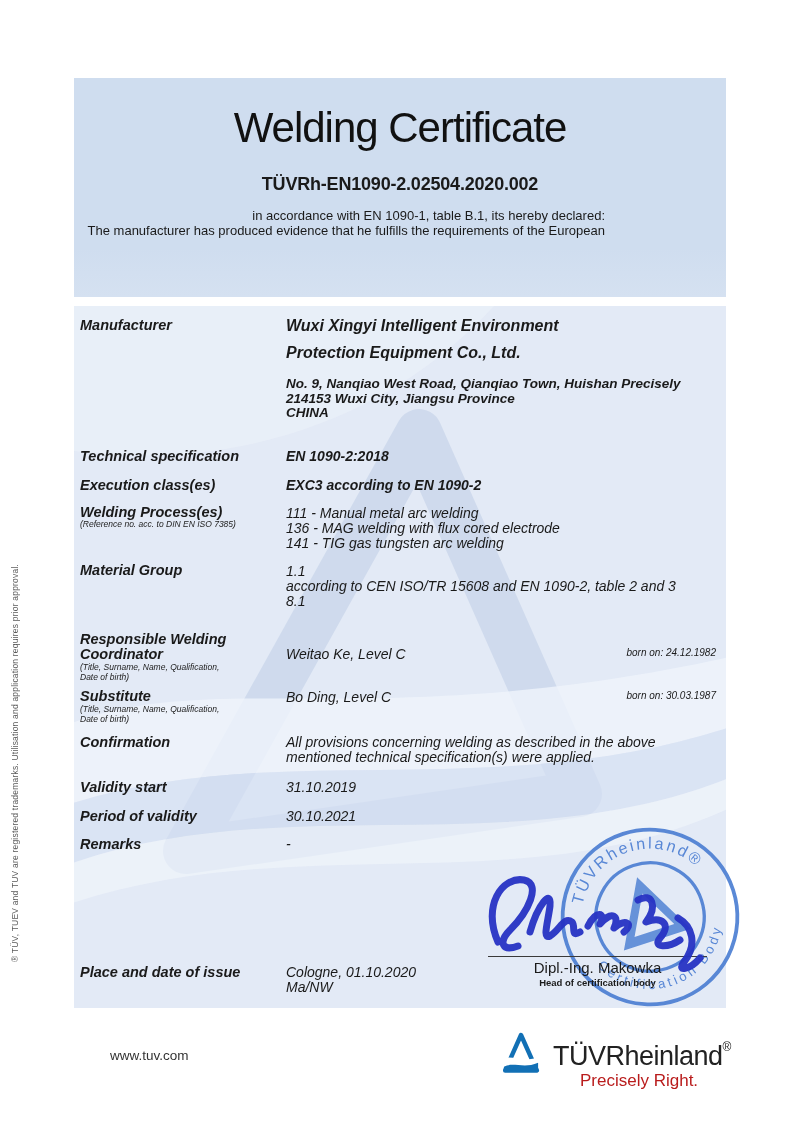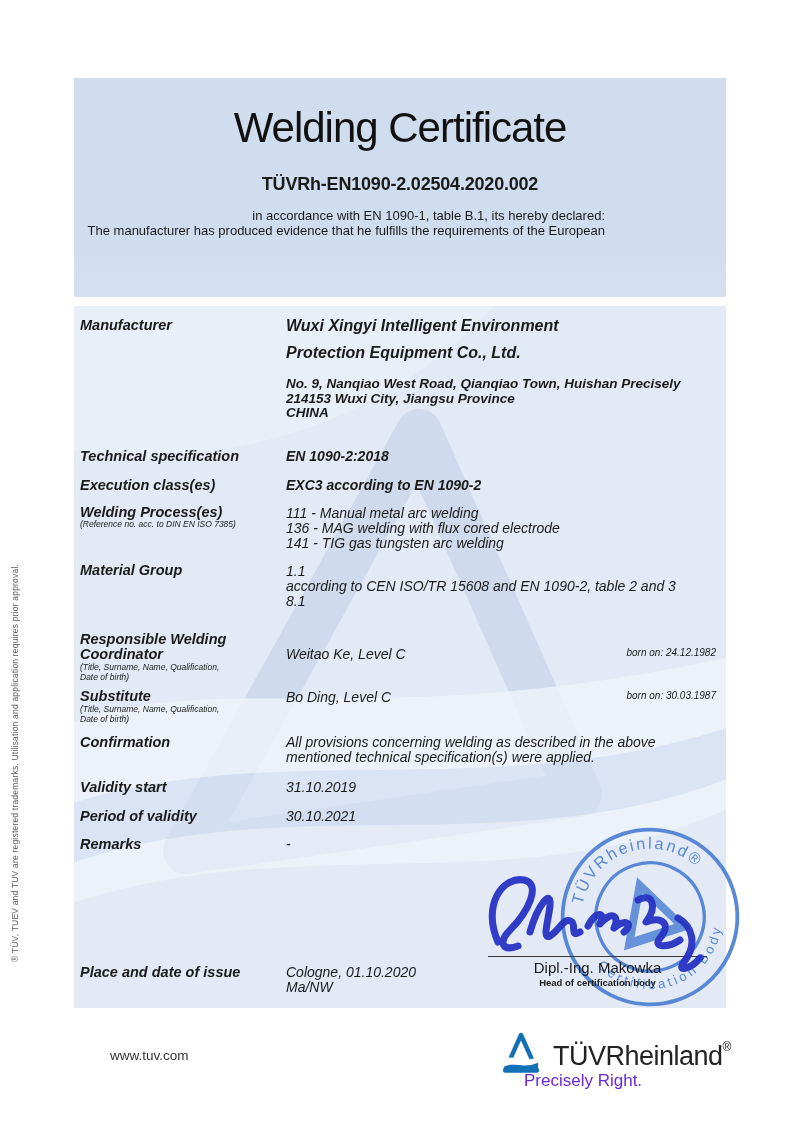--- a/index.html
+++ b/index.html
@@ -43,21 +43,21 @@
   .stamp{position:absolute;left:555px;top:822px;width:190px;height:190px;z-index:4;
          transform:rotate(-18deg);opacity:.92;}
   .stamp text{font-family:"Liberation Sans",sans-serif;fill:#4d7fd3;}
 
   
   .website{position:absolute;left:78px;top:1048px;font-size:13.5px;color:#333;margin-left:32px;}
   .logo-tri{position:absolute;left:502px;top:1031px;width:38px;height:46px;}
   .logo-line1{position:absolute;left:553px;top:1040px;font-size:27px;color:#222;letter-spacing:-.5px;}
   .logo-line1 .b{font-weight:normal;}
   .logo-line1 .r{font-size:12px;vertical-align:14px;}
-  .logo-line2{position:absolute;left:524px;top:1071px;font-size:17px;color:#6d28d9;}
+  .logo-line2{position:absolute;left:580px;top:1071px;font-size:17px;color:#b91c1c;}
 </style>
 </head>
 <body>
 
 <div class="page">
 
   <div class="side-note">®  TÜV, TUEV and TUV are registered trademarks. Utilisation and application requires prior approval.</div>
 
   <div class="header-band">
     <div class="title">Welding Certificate</div>

